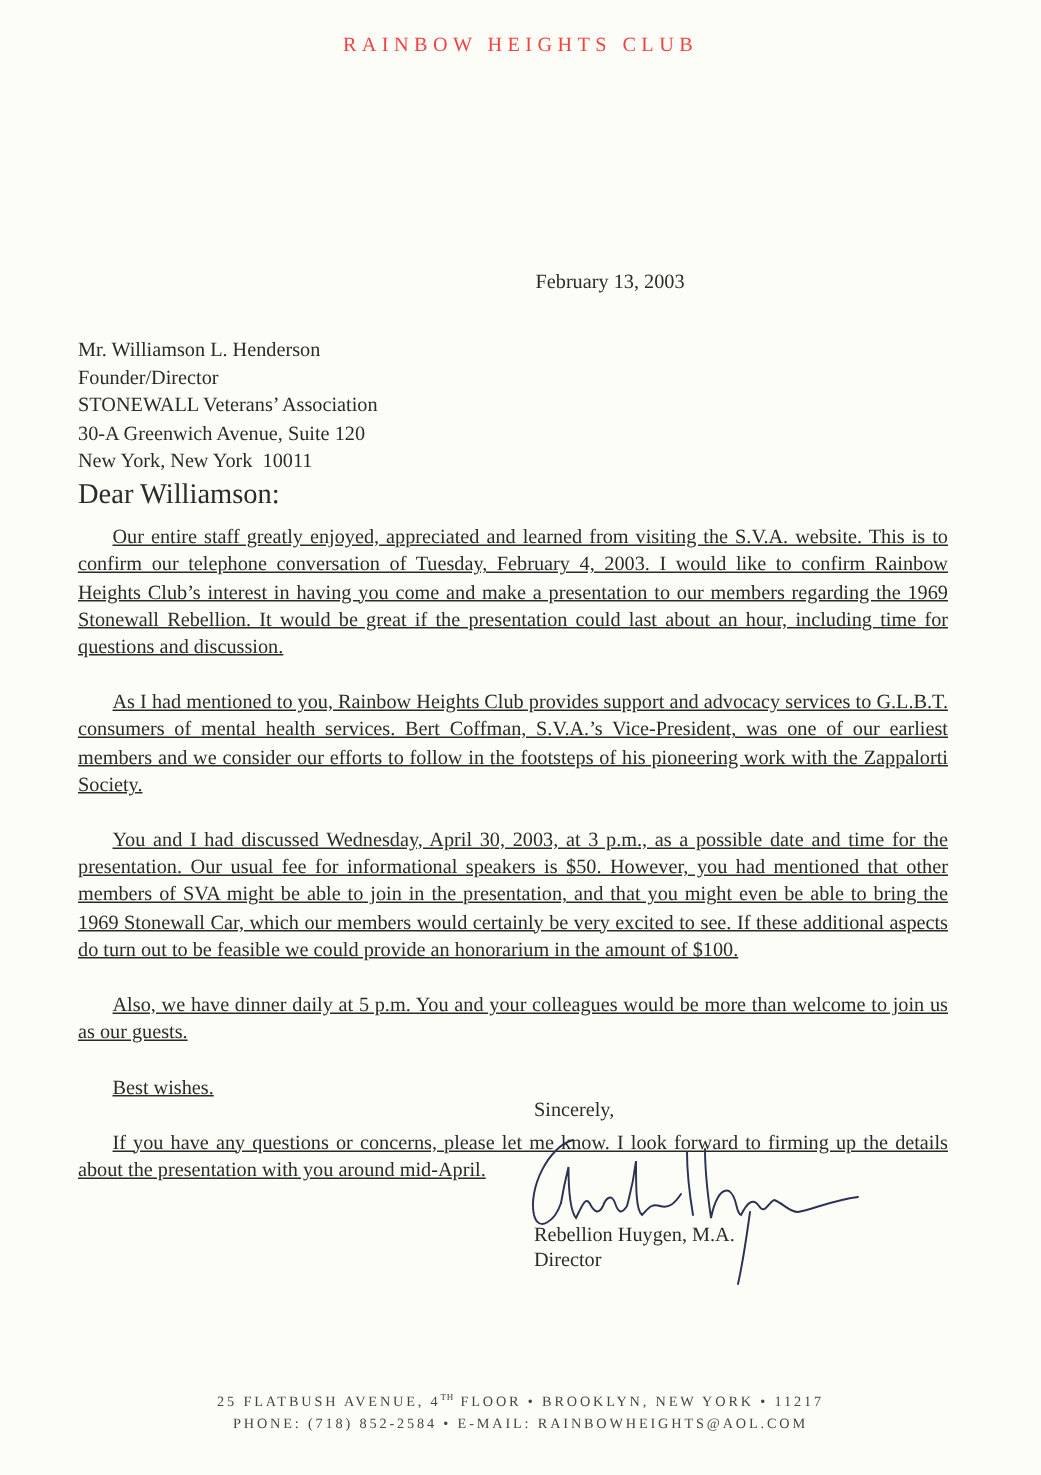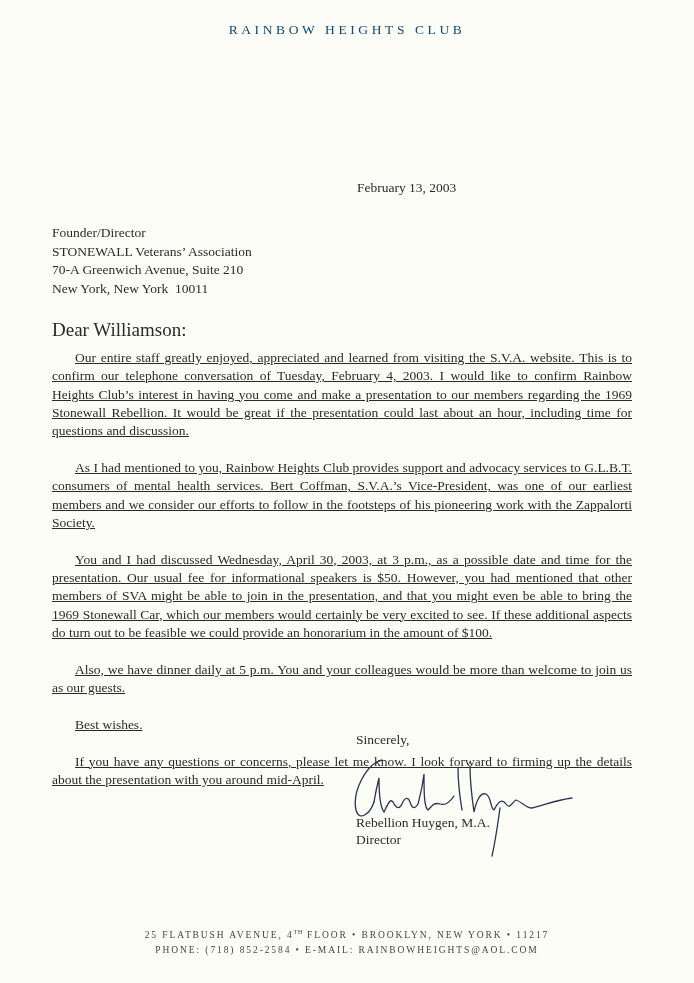--- a/index.html
+++ b/index.html
@@ -8,21 +8,21 @@
     background: #fdfdf8;
     font-family: "Liberation Serif", "DejaVu Serif", serif;
     color: #2a2a2a;
     position: relative;
     overflow: hidden;
   }
   .letterhead {
     position: absolute; top: 22px; left: 0; width: 694px;
     text-align: center;
     font-size: 13.5px; letter-spacing: 3.6px;
-    color: #0c4a6e;
+    color: #ef4444;
   }
   .date {
     position: absolute; top: 180px; left: 357px;
     font-size: 13.5px;
     text-align: center;
   }
   .recipient {
     position: absolute; top: 224px; left: 52px;
     font-size: 13.5px; line-height: 18.5px;
   }
@@ -61,23 +61,24 @@
   .footer sup { font-size: 6px; letter-spacing: 0.5px; }
 </style>
 </head>
 <body>
 
 <div class="letterhead">RAINBOW HEIGHTS CLUB</div>
 
 <div class="date">February 13, 2003</div>
 
 <div class="recipient">
+  <div>Mr. Williamson L. Henderson</div>
   <div>Founder/Director</div>
   <div>STONEWALL Veterans’ Association</div>
-  <div>70-A Greenwich Avenue, Suite 210</div>
+  <div>30-A Greenwich Avenue, Suite 120</div>
   <div style="white-space:pre">New York, New York  10011</div>
 </div>
 
 <div class="salutation">Dear Williamson:</div>
 
 <div class="body">
   <p>Our entire staff greatly enjoyed, appreciated and learned from visiting the S.V.A. website. This is to confirm our telephone conversation of Tuesday, February 4, 2003.  I would like to confirm Rainbow Heights Club’s interest in having you come and make a presentation to our members regarding the 1969 Stonewall Rebellion.  It would be great if the presentation could last about an hour, including time for questions and discussion.</p>
   <p>As I had mentioned to you, Rainbow Heights Club provides support and advocacy services to G.L.B.T. consumers of mental health services.  Bert Coffman, S.V.A.’s Vice-President, was one of our earliest members and we consider our efforts to follow in the footsteps of his pioneering work with the Zappalorti Society.</p>
   <p>You and I had discussed Wednesday, April 30, 2003, at 3 p.m., as a possible date and time for the presentation.  Our usual fee for informational speakers is $50.  However, you had mentioned that other members of SVA might be able to join in the presentation, and that you might even be able to bring the 1969 Stonewall Car, which our members would certainly be very excited to see.  If these additional aspects do turn out to be feasible we could provide an honorarium in the amount of $100.</p>
   <p>Also, we have dinner daily at 5 p.m.  You and your colleagues would be more than welcome to join us as our guests.</p>

